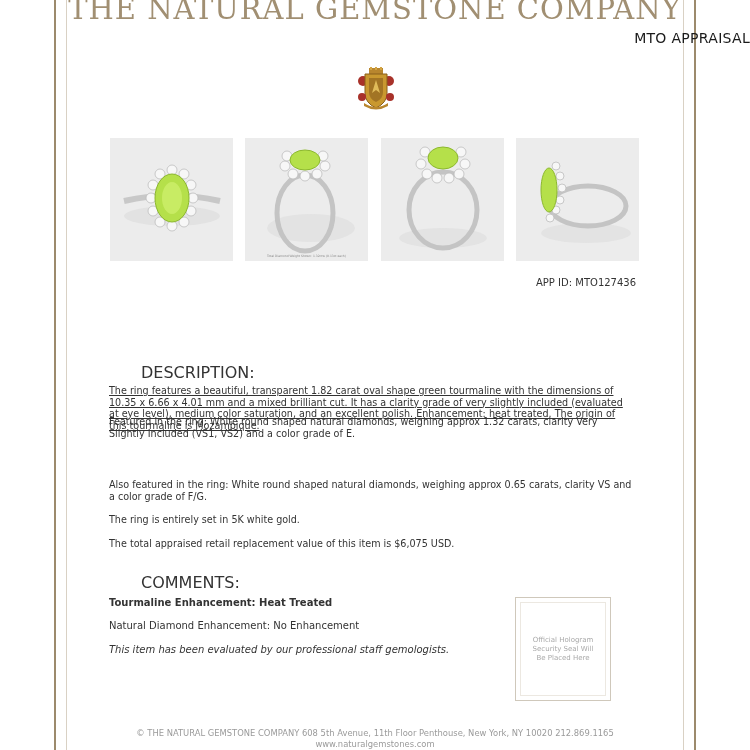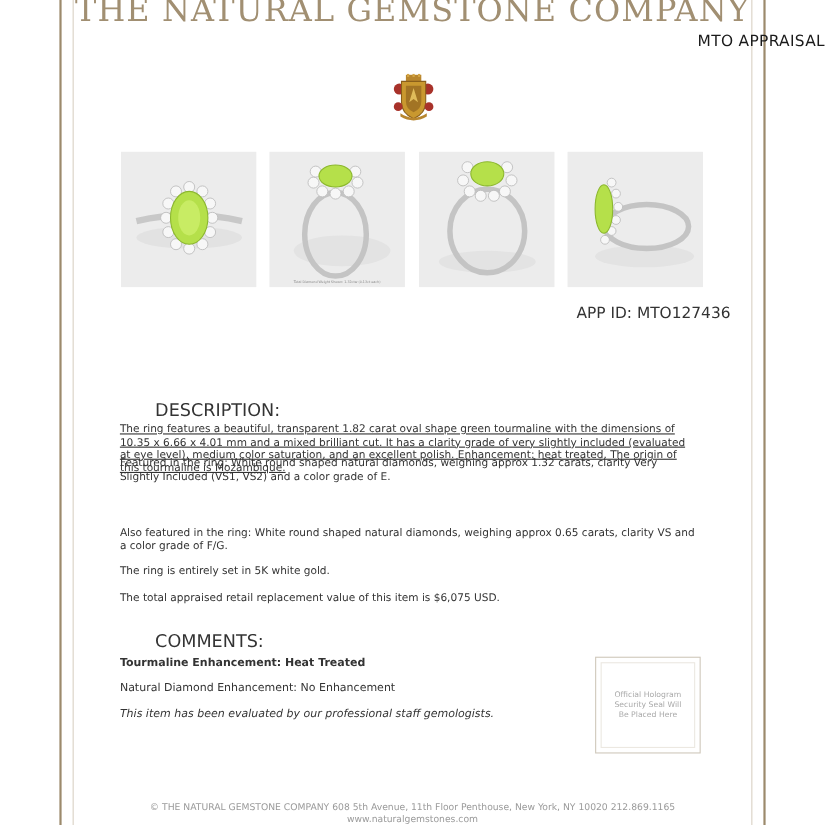--- a/index.html
+++ b/index.html
@@ -24,30 +24,30 @@
   .crest { position:absolute; left:357px; top:67px; width:38px; height:44px; }
 
   .thumb {
     position:absolute; top:138px; width:123px; height:123px; background:#ececec; overflow:hidden;
   }
   .thumb svg { width:100%; height:100%; display:block; }
   .thumb-caption {
     position:absolute; bottom:3px; left:0; width:100%; text-align:center; font-size:3px; color:#888;
   }
 
-  .app-id { position:absolute; left:524px; top:277px; font-size:14px; color:#333; }
+  .app-id { position:absolute; left:536px; top:277px; font-size:10px; color:#333; }
 
   .section-label { position:absolute; left:109px; font-size:16px; color:#333;margin-left:32px; }
   .para {
     position:absolute; left:109px; width:525px; font-size:9.6px; line-height:11.6px; color:#333;
   }
   .comment { position:absolute; left:109px; font-size:10px; color:#333; }
 
   .seal-outer {
-    position:absolute; left:541px; top:597px; width:96px; height:88px;
+    position:absolute; left:515px; top:597px; width:96px; height:104px;
     border:1px solid #cfc8bb; box-sizing:border-box;
   }
   .seal-inner {
     position:absolute; left:4px; top:4px; right:4px; bottom:4px; border:1px solid #ece8e1;
     display:flex; align-items:center; justify-content:center; text-align:center;
     font-size:7px; line-height:9px; color:#a9a9a9; padding:0 8px;
   }
 
   .footer-line { position:absolute; left:0; width:750px; text-align:center; font-size:8.4px; color:#9a9a9a; white-space:nowrap; }
 </style>

